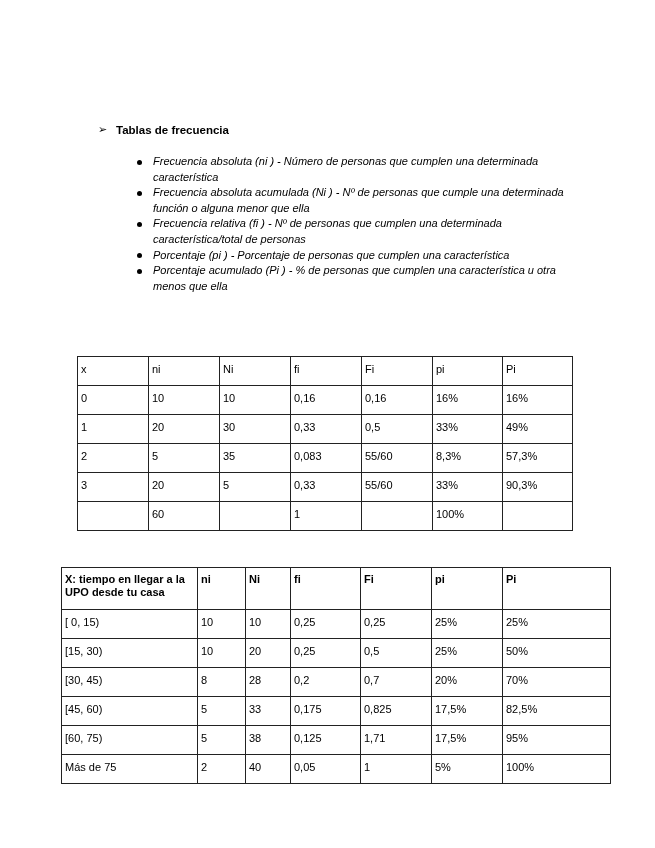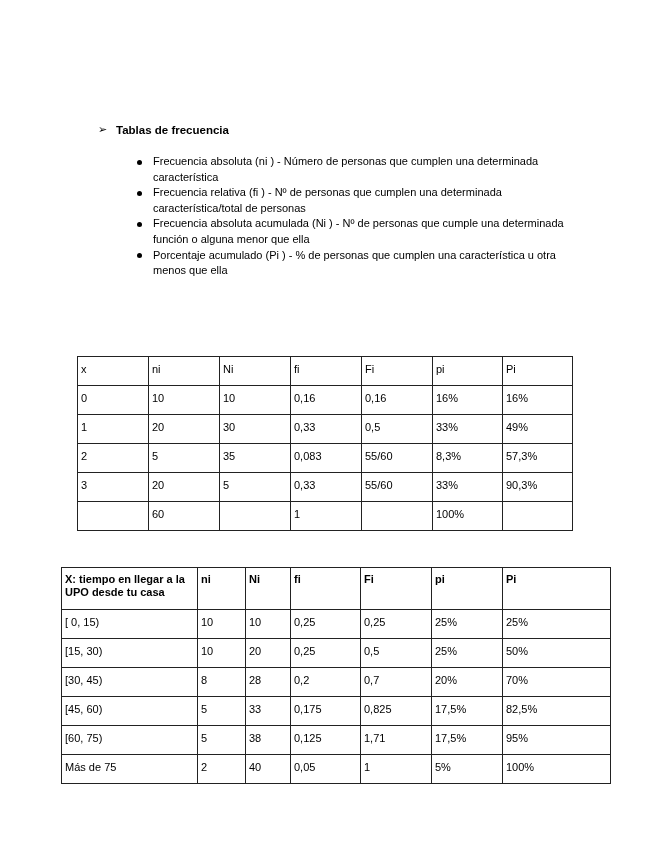--- a/index.html
+++ b/index.html
@@ -10,21 +10,21 @@
     .heading {
       position: absolute; left: 98px; top: 123px;
       font-size: 11.5px; font-weight: bold; display: flex; align-items: center;
     }
     .heading .arrow { font-size: 11px; width: 18px; display: inline-block; font-weight: normal; }
     .bullets {
       position: absolute; left: 134px; top: 154px; width: 440px;
       margin: 0; padding: 0; list-style: none;
       font-size: 11px; line-height: 15.6px;
     }
-    .bullets li { position: relative; padding-left: 19px; }
+    .bullets li { position: relative; padding-left: 19px; font-style: italic; }
     .bullets li .dot {
       position: absolute; left: 3px; top: 5.5px; width: 5px; height: 5px;
       border-radius: 50%; background: #000;
     }
     table {
       position: absolute; border-collapse: collapse;
       font-size: 11px; table-layout: fixed;
     }
     table td {
       border: 1.4px solid #222; padding: 2px 3px; vertical-align: top;
@@ -39,22 +39,23 @@
 </head>
 <body>
 
 <div class="heading">
   <span class="arrow">➢</span>
   <span>Tablas de frecuencia</span>
 </div>
 
 <ul class="bullets">
   <li><span class="dot"></span><span>Frecuencia absoluta (ni ) - Número de personas que cumplen una determinada característica</span></li>
+  <li><span class="dot"></span><span>Frecuencia absoluta acumulada (Ni ) - Nº de personas que cumple una determinada función o alguna menor que ella</span></li>
   <li><span class="dot"></span><span>Frecuencia relativa (fi ) - Nº de personas que cumplen una determinada característica/total de personas</span></li>
-  <li><span class="dot"></span><span>Frecuencia absoluta acumulada (Ni ) - Nº de personas que cumple una determinada función o alguna menor que ella</span></li>
+  <li><span class="dot"></span><span>Porcentaje (pi ) - Porcentaje de personas que cumplen una característica</span></li>
   <li><span class="dot"></span><span>Porcentaje acumulado (Pi ) - % de personas que cumplen una característica u otra menos que ella</span></li>
 </ul>
 
 <table id="t1">
   <colgroup>
     <col style="width:71px">
       <col style="width:71px">
       <col style="width:71px">
       <col style="width:71px">
       <col style="width:71px">

